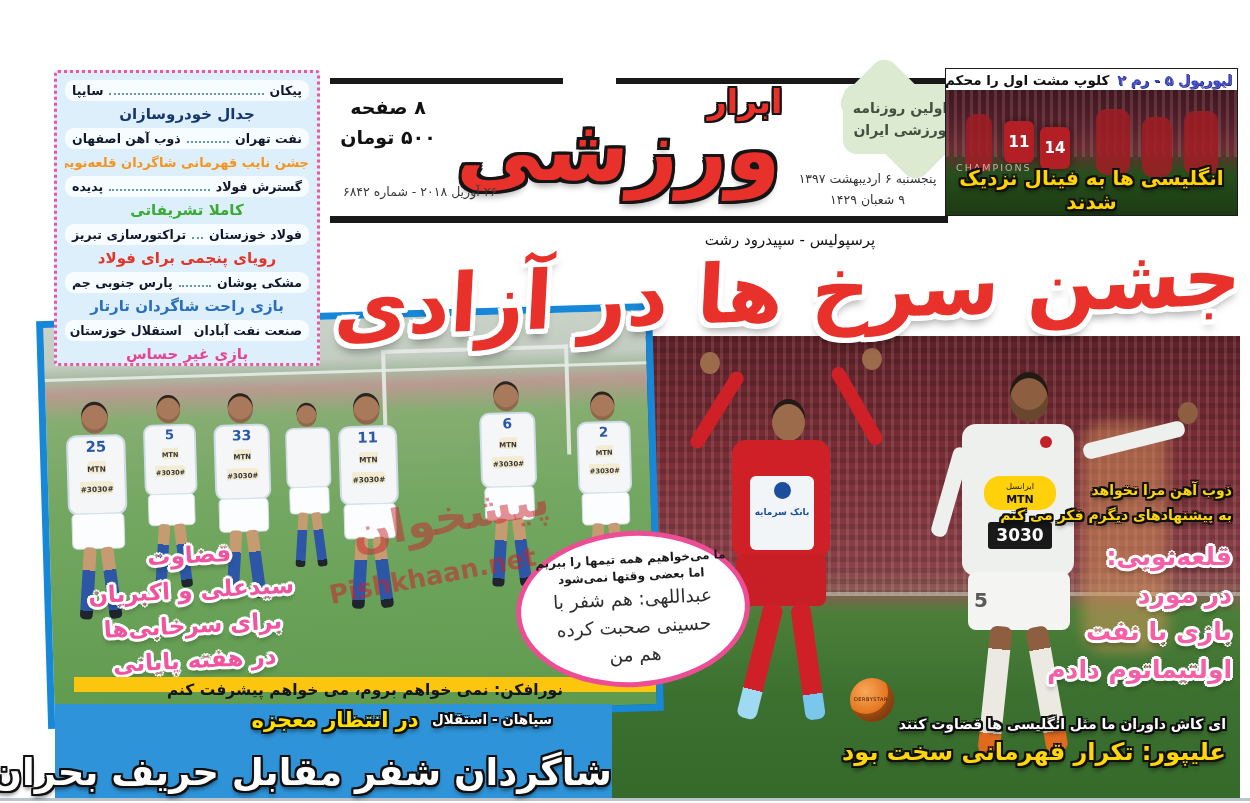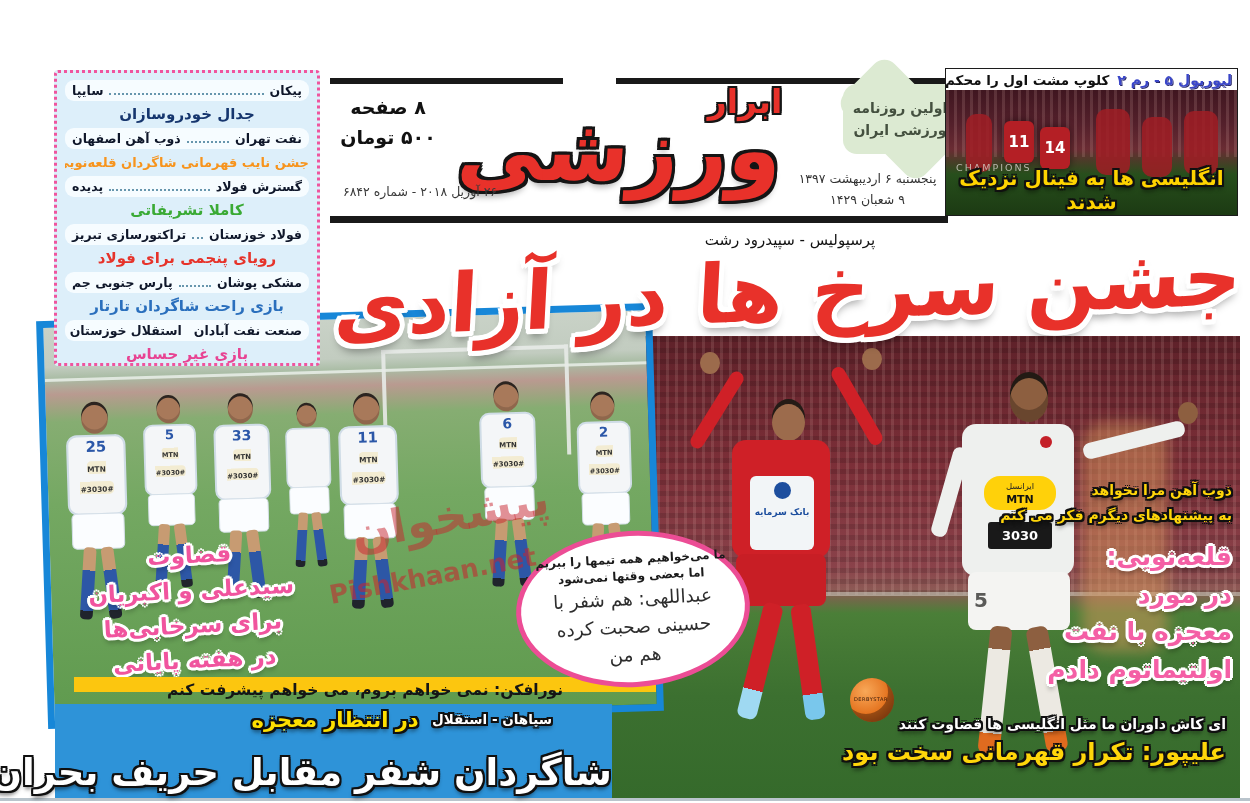--- a/index.html
+++ b/index.html
@@ -108,21 +108,21 @@
   
   .wp-head{left:398px;top:42px;width:38px;height:44px;border-radius:50%;background:#8d5f40;box-shadow:0 -6px 0 #221a14,inset 0 -12px 0 rgba(40,25,15,.35);}
   .wp-armR{left:470px;top:96px;width:104px;height:16px;background:#eef0ee;transform:rotate(-14deg);}
   .wp-handR{left:566px;top:66px;width:20px;height:22px;border-radius:50%;background:#8d5f40;}
   .wp-armL{left:330px;top:110px;width:16px;height:92px;background:#eef0ee;transform:rotate(16deg);}
   .wp-torso{left:350px;top:88px;width:112px;height:152px;background:#eef0ee;border-radius:14px;}
   .wp-crest{left:428px;top:100px;width:12px;height:12px;border-radius:50%;background:#c42028;}
   .wp-bib{left:372px;top:140px;width:72px;height:34px;background:#ffd10a;border-radius:16px;text-align:center;line-height:13px;padding-top:4px;}
   .wp-bib .ir{font-size:8.5px;font-weight:normal;color:#222;display:block;}
   .wp-bib .mtn{font-size:11px;font-weight:bold;color:#111;display:block;direction:ltr;}
-  .wp-3030{left:376px;top:186px;width:64px;height:27px;background:#191919;color:#fff;font-size:13px;font-weight:bold;text-align:center;line-height:27px;border-radius:3px;direction:ltr;}
+  .wp-3030{left:376px;top:186px;width:64px;height:27px;background:#191919;color:#fff;font-size:17px;font-weight:bold;text-align:center;line-height:27px;border-radius:3px;direction:ltr;}
   .wp-shorts{left:356px;top:236px;width:102px;height:58px;background:#f4f4f2;border-radius:8px;}
   .wp-num{position:absolute;left:362px;top:252px;font-size:20px;font-weight:bold;color:#5a5a58;}
   .wp-legL{left:372px;top:290px;width:22px;height:128px;background:linear-gradient(180deg,#8d5f40 0 18%,#ece9e2 18% 84%,#e06b1f 84%);transform:rotate(6deg);}
   .wp-legR{left:424px;top:290px;width:22px;height:126px;background:linear-gradient(180deg,#8d5f40 0 18%,#ece9e2 18% 84%,#e06b1f 84%);transform:rotate(-10deg);}
   .bg-player{left:470px;top:86px;width:86px;height:230px;background:rgba(216,150,92,.5);border-radius:24px;filter:blur(7px);}
   .ball{left:238px;top:342px;width:44px;height:44px;border-radius:50%;background:radial-gradient(circle at 35% 30%,#f8a858,#e4731f 55%,#8a3c10);box-shadow:inset -6px -8px 0 rgba(60,25,5,.45);}
   .ball span{position:absolute;left:4px;top:18px;font-size:5px;color:#31160a;direction:ltr;letter-spacing:.5px;}
 
   .rp-q{position:absolute;right:8px;top:142px;text-align:left;font-size:14px;font-weight:bold;color:#ffd60a;line-height:25px;z-index:2;text-align:right;}
   .rp-coach{position:absolute;right:8px;top:202px;text-align:right;font-weight:bold;font-size:25px;line-height:37.5px;color:#f45fa5;z-index:2;
@@ -350,21 +350,21 @@
         <span>DERBYSTAR</span>
       </div>
 
     <div class="rp-q ob">
       <div>ذوب آهن مرا نخواهد</div>
       <div>به پیشنهادهای دیگرم فکر می کنم</div>
     </div>
     <div class="rp-coach">
       <div>قلعه‌نویی:</div>
       <div>در مورد</div>
-      <div>معجزه با نفت</div>
+      <div>بازی با نفت</div>
       <div>اولتیماتوم دادم</div>
     </div>
     <div class="rp-ref ob">ای کاش داوران ما مثل انگلیسی ها قضاوت کنند</div>
     <div class="rp-alipour ob">علیپور: تکرار قهرمانی سخت بود</div>
   </div>
 
   <div class="abs pagefoot"></div>
 </div>
 
 </body></html>

